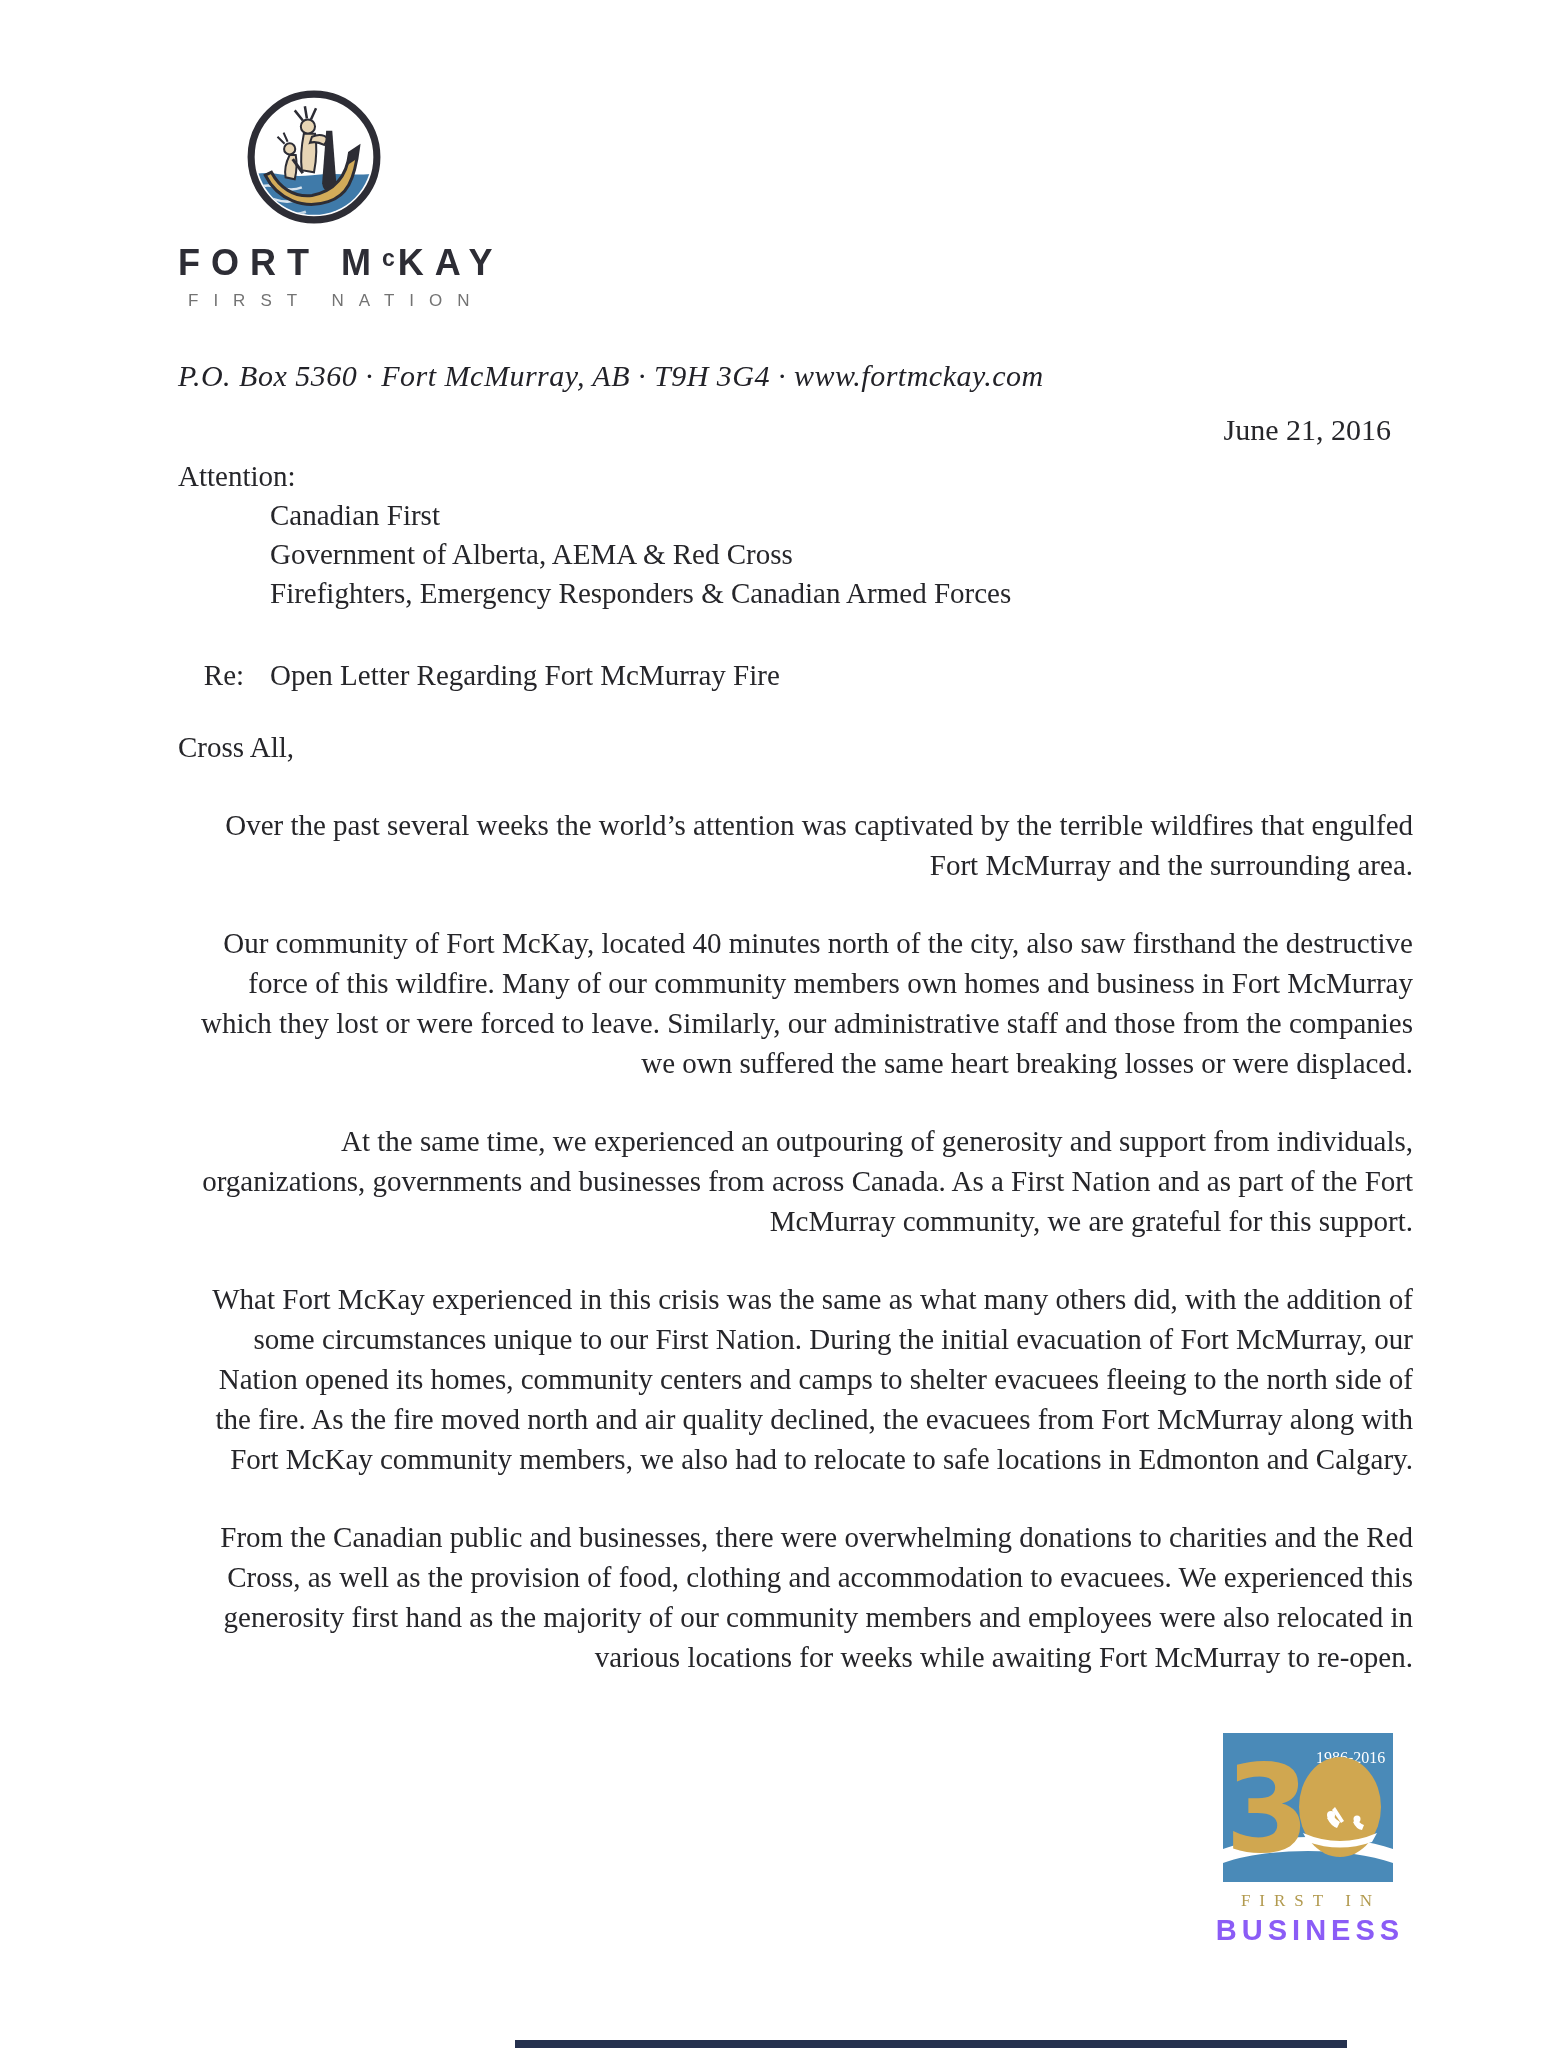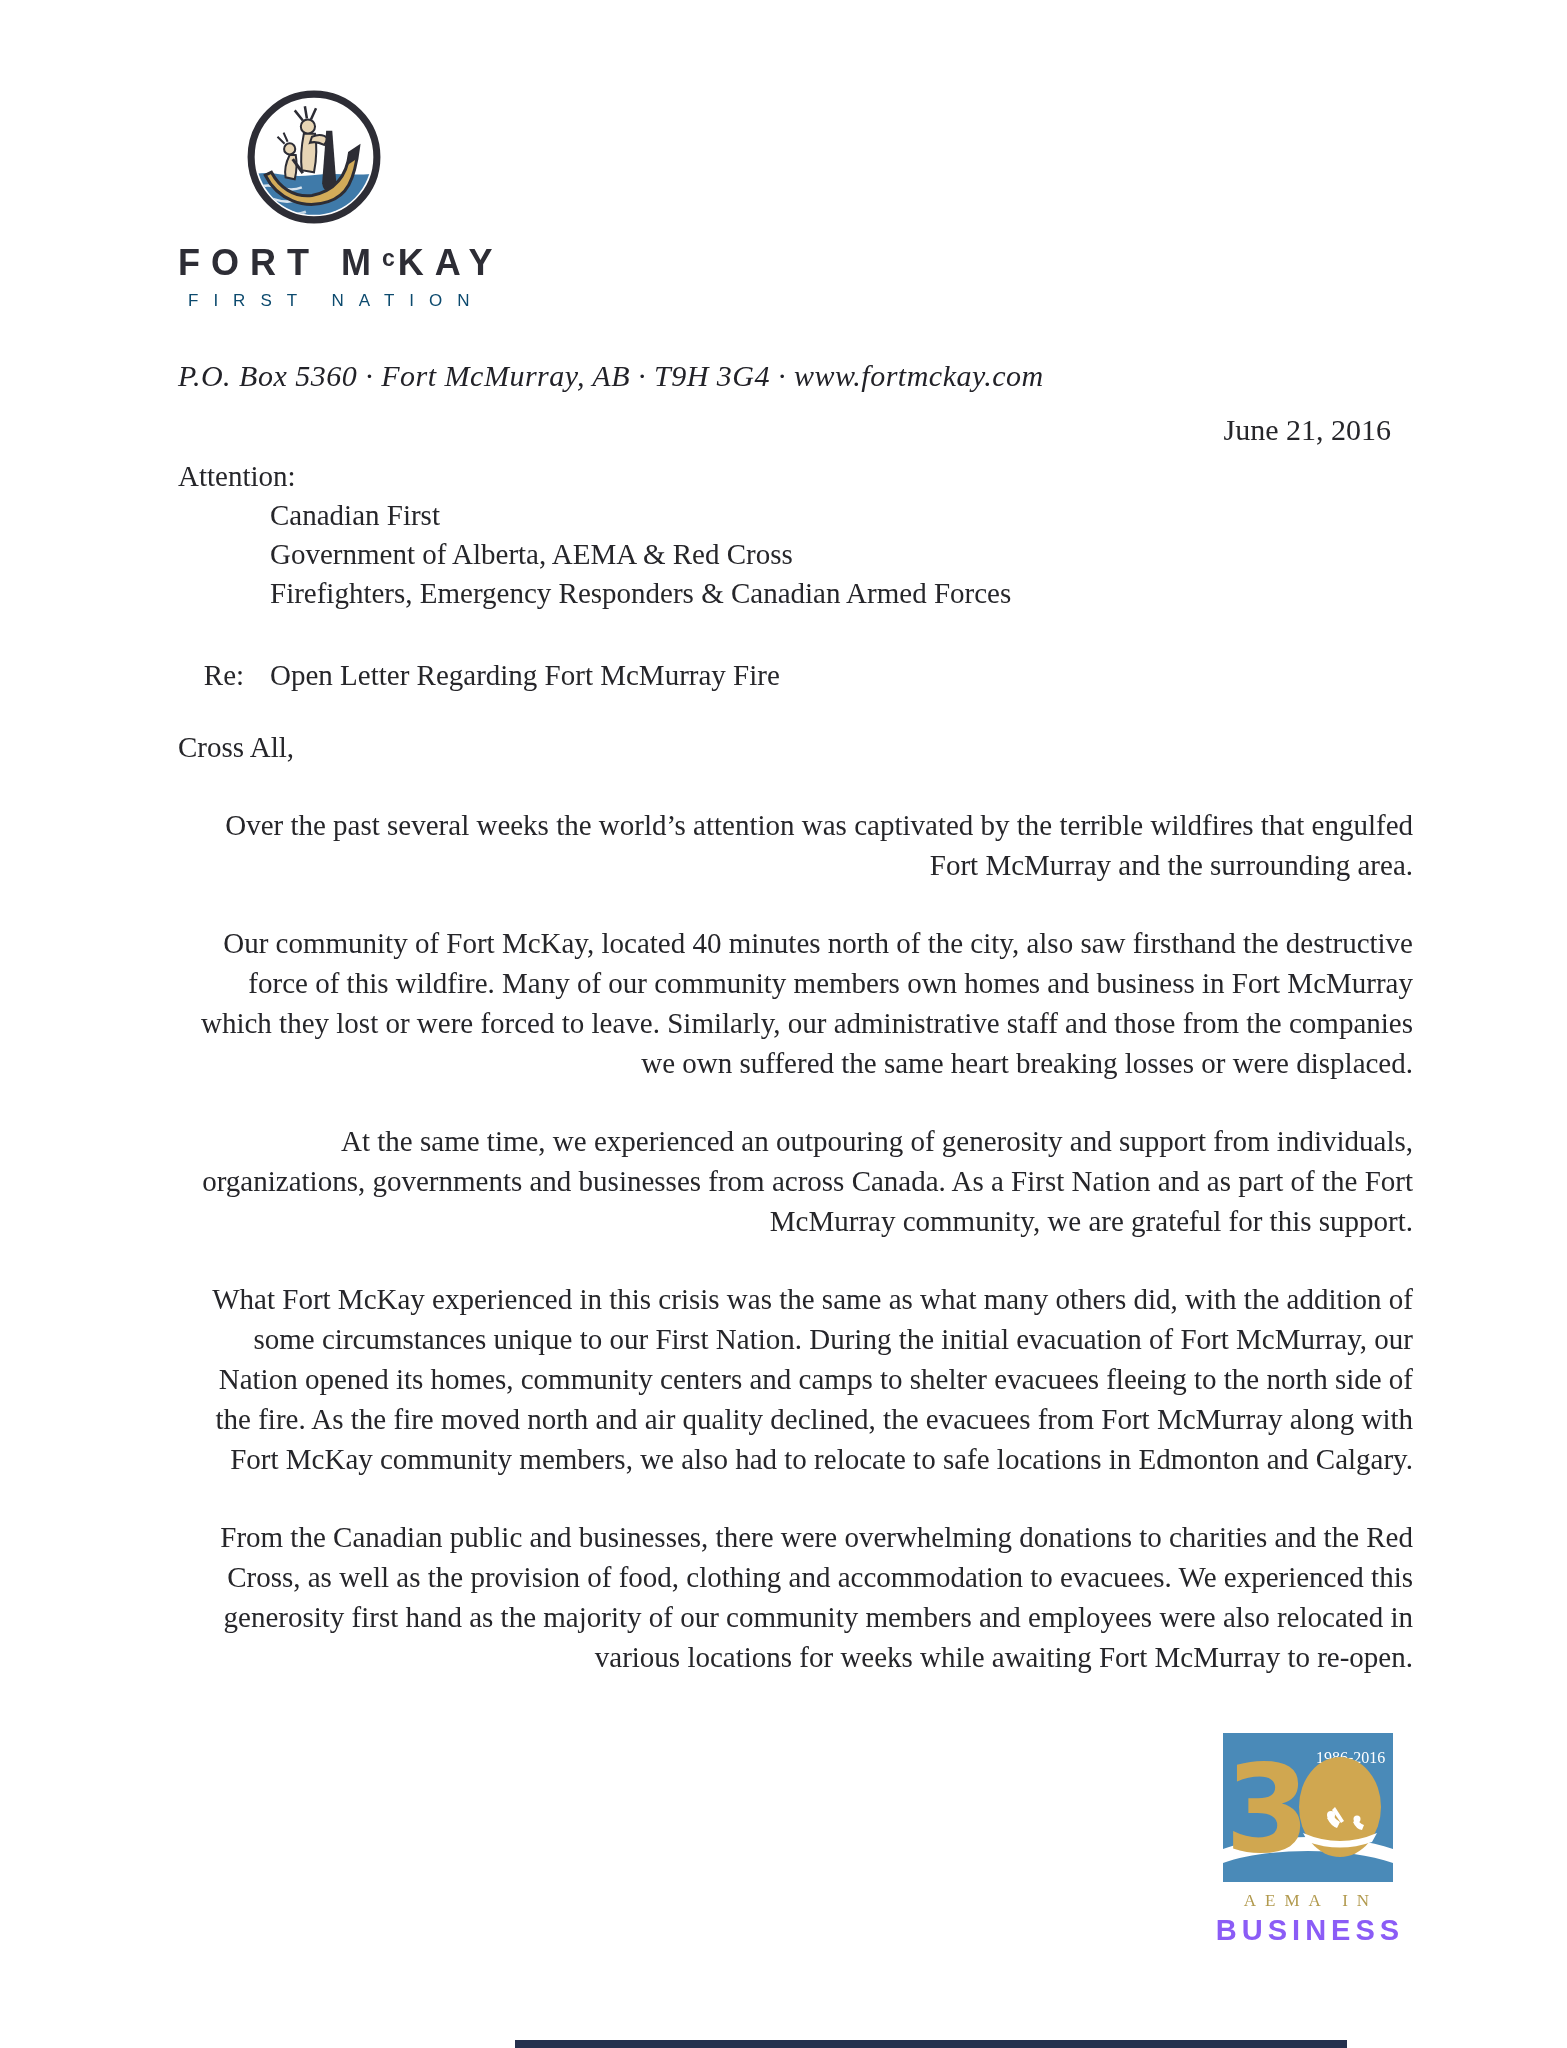--- a/index.html
+++ b/index.html
@@ -15,21 +15,21 @@
   .logo-svg { width:142px; height:142px; display:block; margin:0 auto; }
   .wordmark {
     margin-top:14px; font-family:"Liberation Sans", sans-serif;
     font-weight:600; font-size:36px; letter-spacing:11px;
     color:#2d2d35; white-space:nowrap;
   }
   .wordmark .small-c { font-size:23px; vertical-align:9px; letter-spacing:3px; }
   .org-subtitle {
     margin-top:7px; font-family:"Liberation Sans", sans-serif;
     font-weight:500; font-size:17px; letter-spacing:15px;
-    color:#0c4a6e; white-space:nowrap; padding-left:10px;
+    color:#737373; white-space:nowrap; padding-left:10px;
   }
   .address-line {
     margin-top:48px; font-style:italic; font-size:30px; color:#222228;
     letter-spacing:0.5px;
   }
 
   
   .date-line { margin-top:20px; text-align:right; padding-right:32px; font-size:30px; }
   .attention-block { margin-top:9px; font-size:29px; line-height:40px; }
   .attention-list { margin-left:92px; }
@@ -145,18 +145,18 @@
         <path d="M80,100 q37,16 74,0 l-5,9 q-32,11 -64,0 Z" fill="#ffffff"></path>
         <g fill="#ffffff">
           <circle cx="108" cy="82" r="4"></circle>
           <path d="M104,85 q4,8 10,10 l3,-6 q-5,-3 -8,-8 Z"></path>
           <path d="M112,74 l9,14 l-3,2 l-9,-13 Z"></path>
           <circle cx="134" cy="86" r="3.5"></circle>
           <path d="M130,89 q3,7 9,8 l2,-5 q-5,-2 -7,-6 Z"></path>
         </g>
       </g>
     </svg>
-    <div class="badge-caption1">AEMA IN</div>
+    <div class="badge-caption1">FIRST IN</div>
     <div class="badge-caption2">BUSINESS</div>
   </div>
 
   <div class="scan-bar"></div>
 </div>
 
 </body></html>

